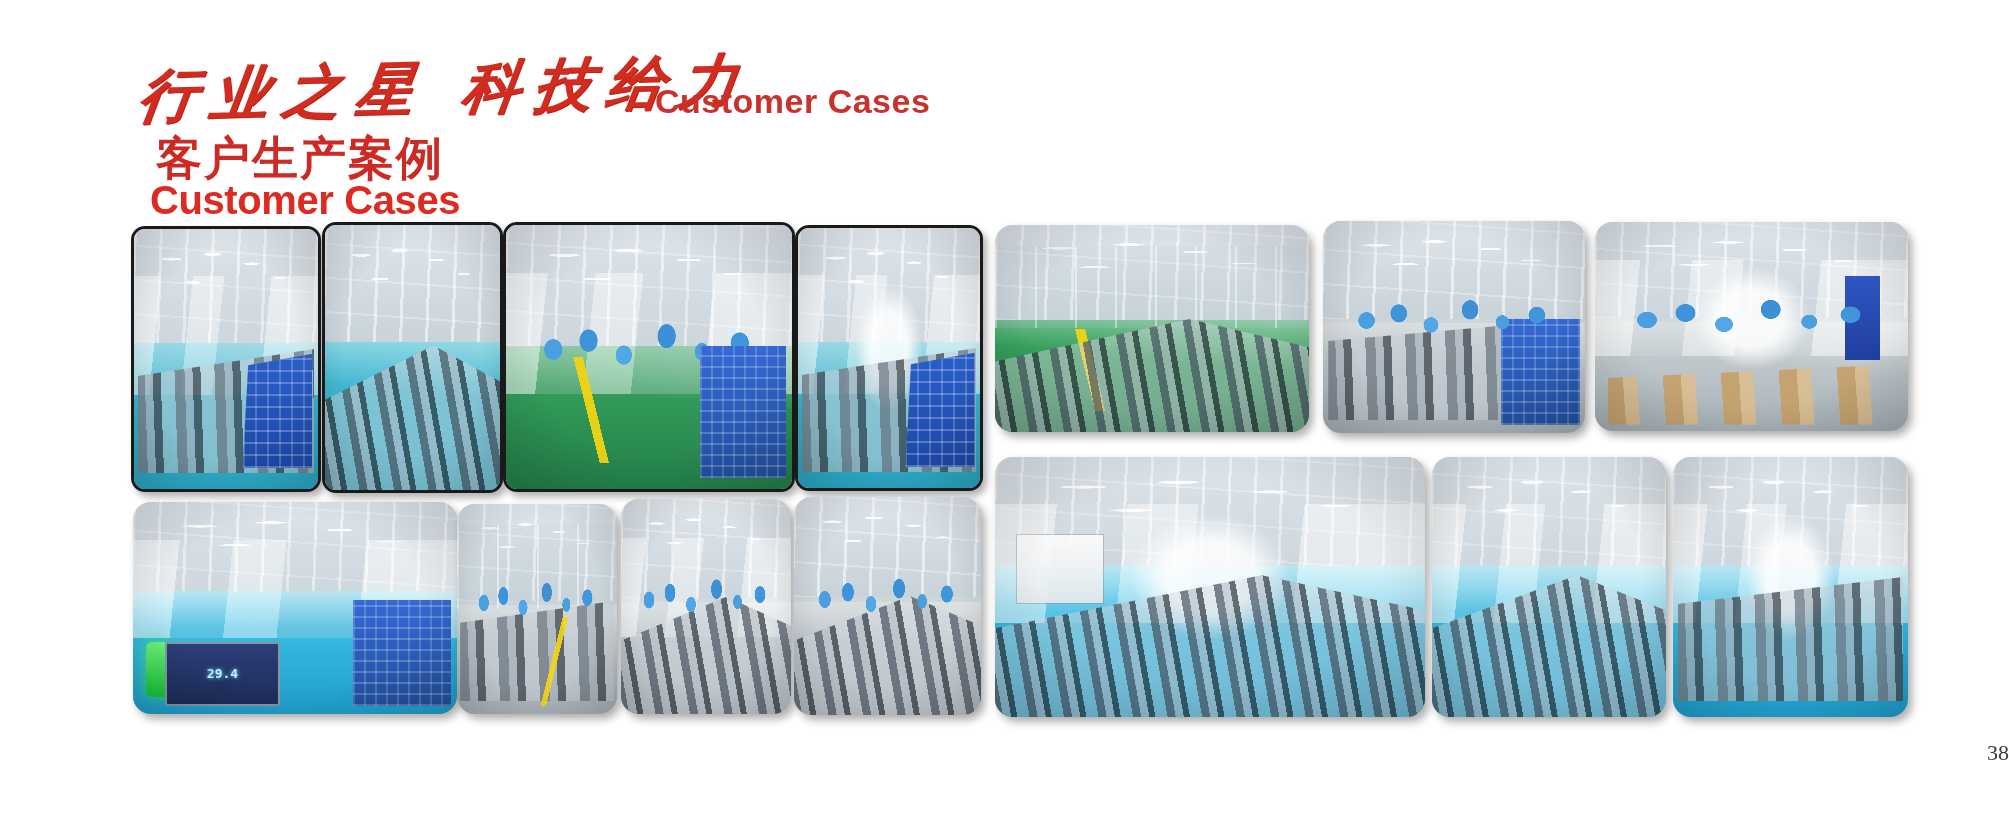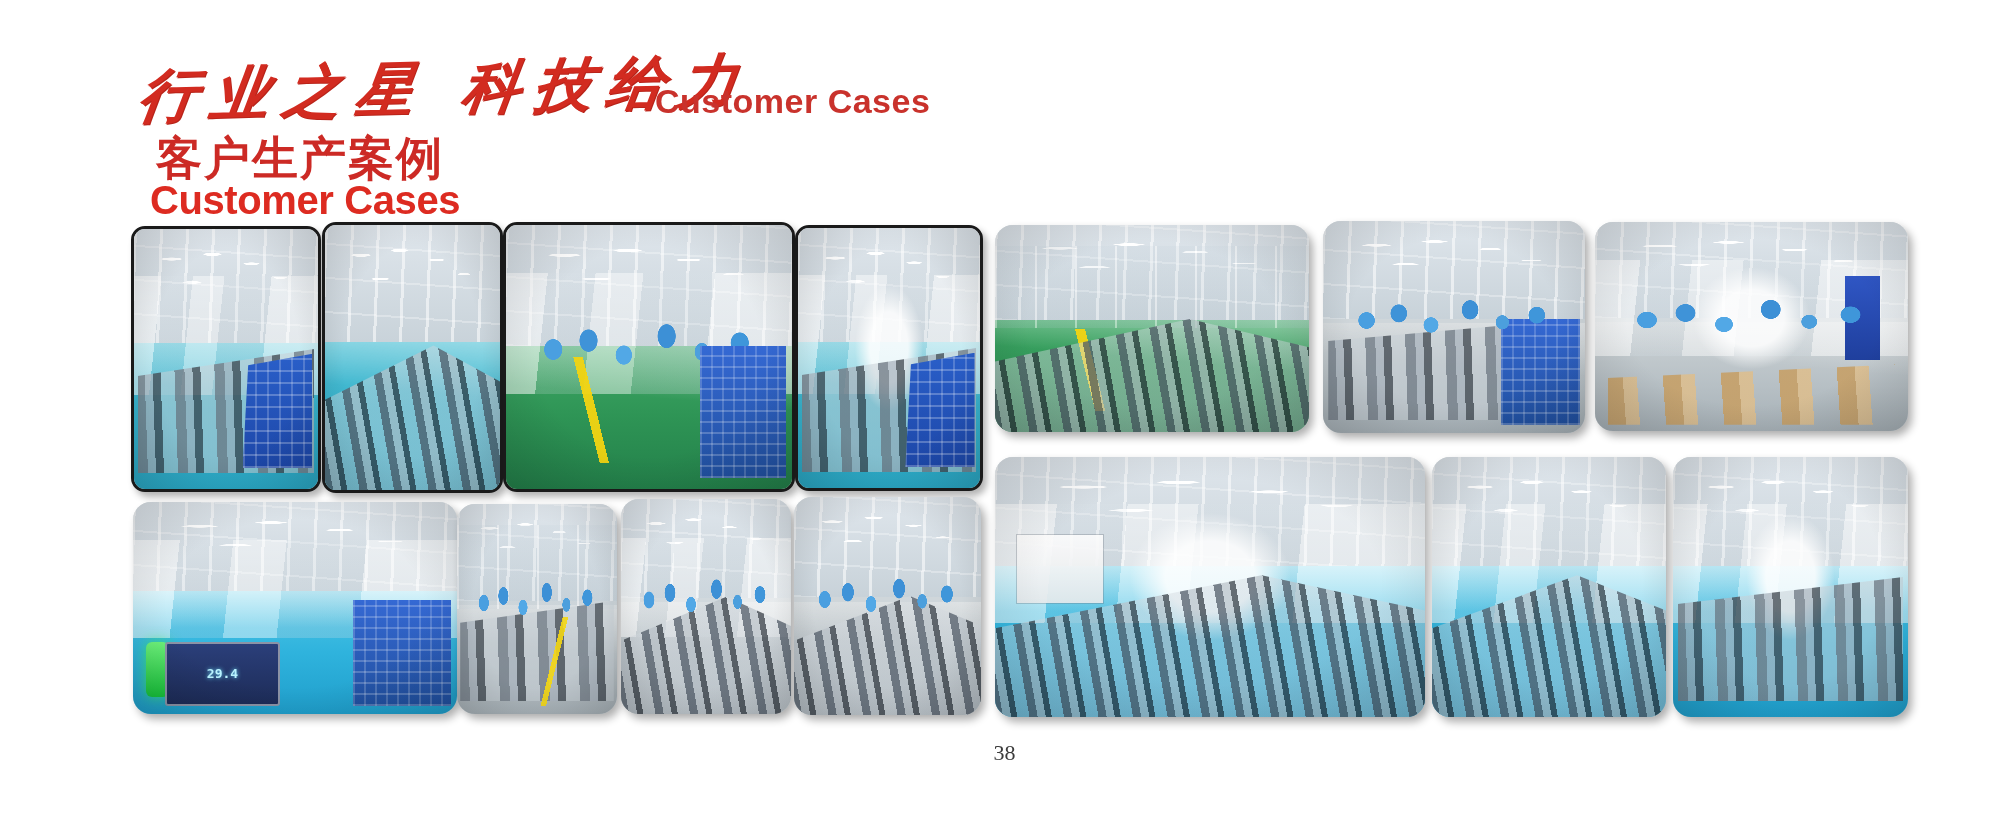--- a/index.html
+++ b/index.html
@@ -254,21 +254,21 @@
     box-shadow: 0 0 0 1px rgba(100,110,120,0.35);
     opacity: 0.9;
   }
 
   
   .page-number {
     position: absolute;
     left: 0;
     top: 740px;
     width: 2009px;
-    text-align: center;
+    text-align: right;
     font-family: "Liberation Serif", serif;
     font-size: 22px;
     color: #3b3b3b;
   }
 </style>
 </head>
 <body>
 
 <div id="slide">
 

